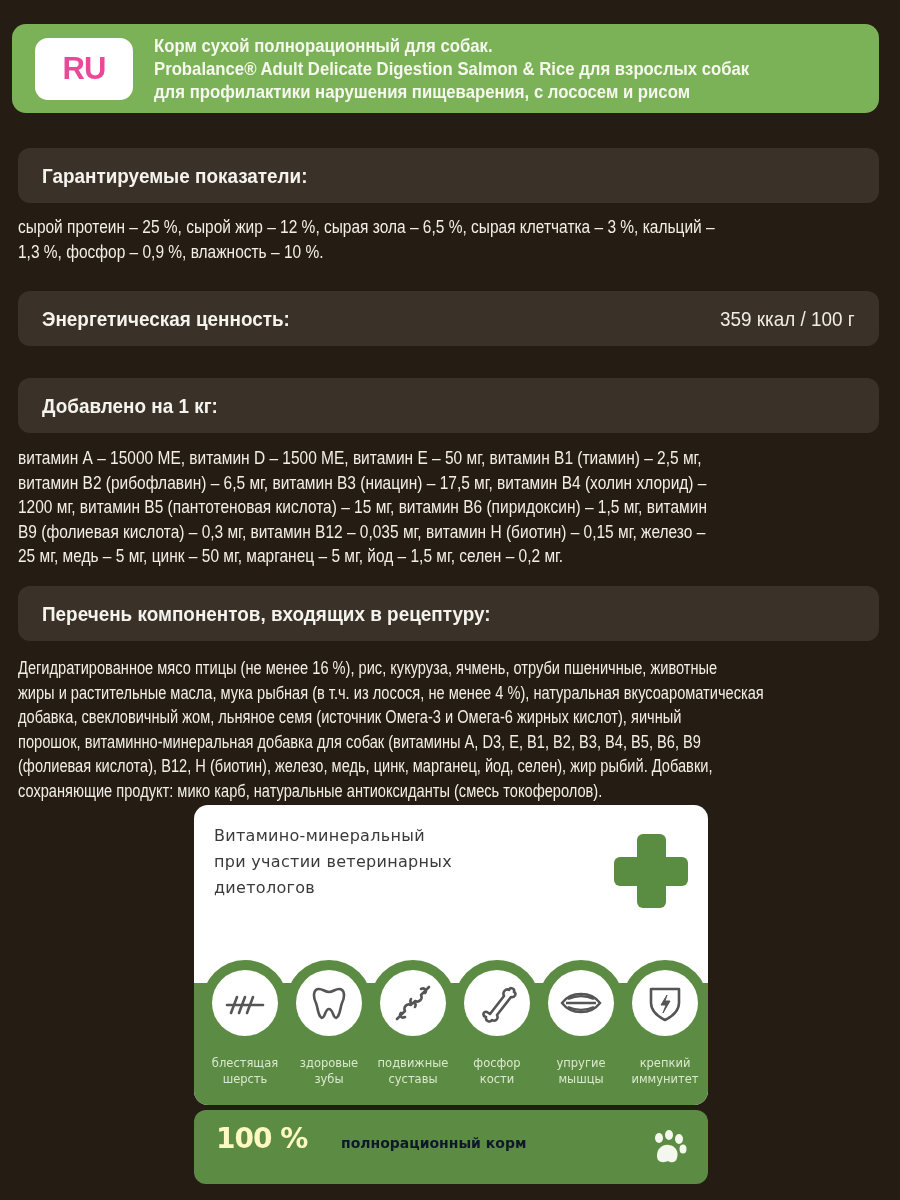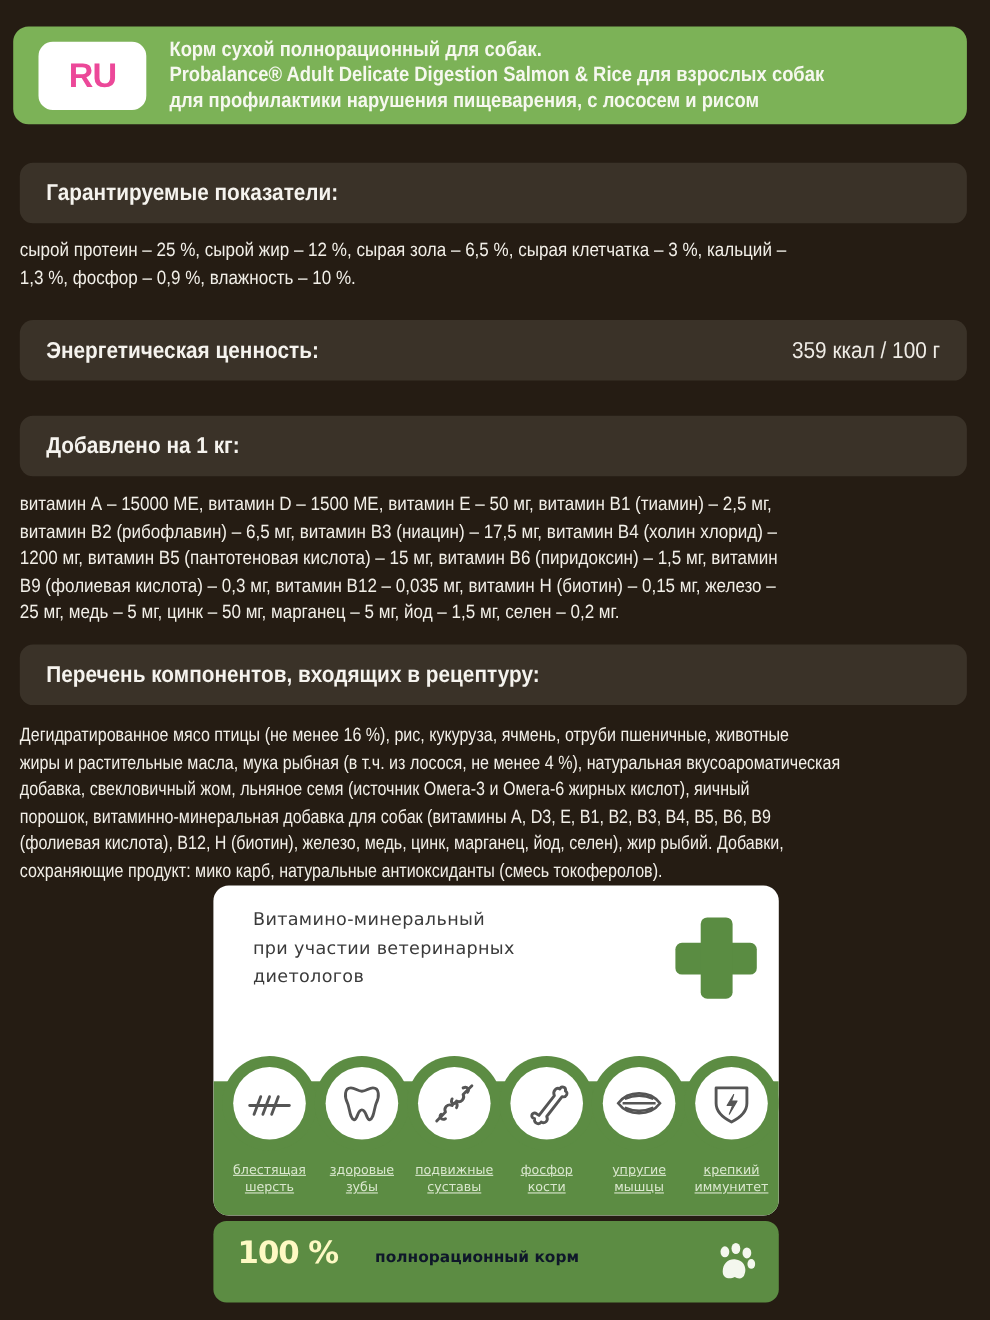--- a/index.html
+++ b/index.html
@@ -78,21 +78,21 @@
   .para .ln { display: block; white-space: nowrap; }
 
   
   .card {
     position: absolute; left: 194px; top: 805px; width: 514px; height: 300px;
     background: #ffffff;
     border-radius: 14px;
     overflow: hidden;
   }
   .card-text {
-    position: absolute; left: 36px; top: 18px;
+    position: absolute; left: 20px; top: 18px;
     font-family: "DejaVu Sans", sans-serif;
     font-size: 16px;
     line-height: 26px;
     color: #3a3a3a;
     letter-spacing: 0.3px;
   }
   .card-text .ln { display: block; white-space: nowrap; }
   .plus {
     position: absolute; left: 420px; top: 29px; width: 74px; height: 74px;
   }
@@ -122,21 +122,21 @@
   }
   .benefit .circle svg { width: 44px; height: 44px; }
   .benefit .label {
     position: absolute; left: -10px; top: 95px; width: 106px;
     text-align: center;
     font-family: "DejaVu Sans", sans-serif;
     font-size: 11.5px;
     line-height: 16px;
     color: #dbe8cf;
   }
-  .benefit .label .ln { display: block; white-space: nowrap; text-decoration: underline; }
+  .benefit .label .ln { display: block; white-space: nowrap; }
 
   
   .footer-band {
     position: absolute; left: 194px; top: 1110px; width: 514px; height: 74px;
     background: #5c8c43;
     border-radius: 12px;
   }
   .big-pct {
     position: absolute; left: 22px; top: 12px;
     font-family: "DejaVu Sans", sans-serif;

